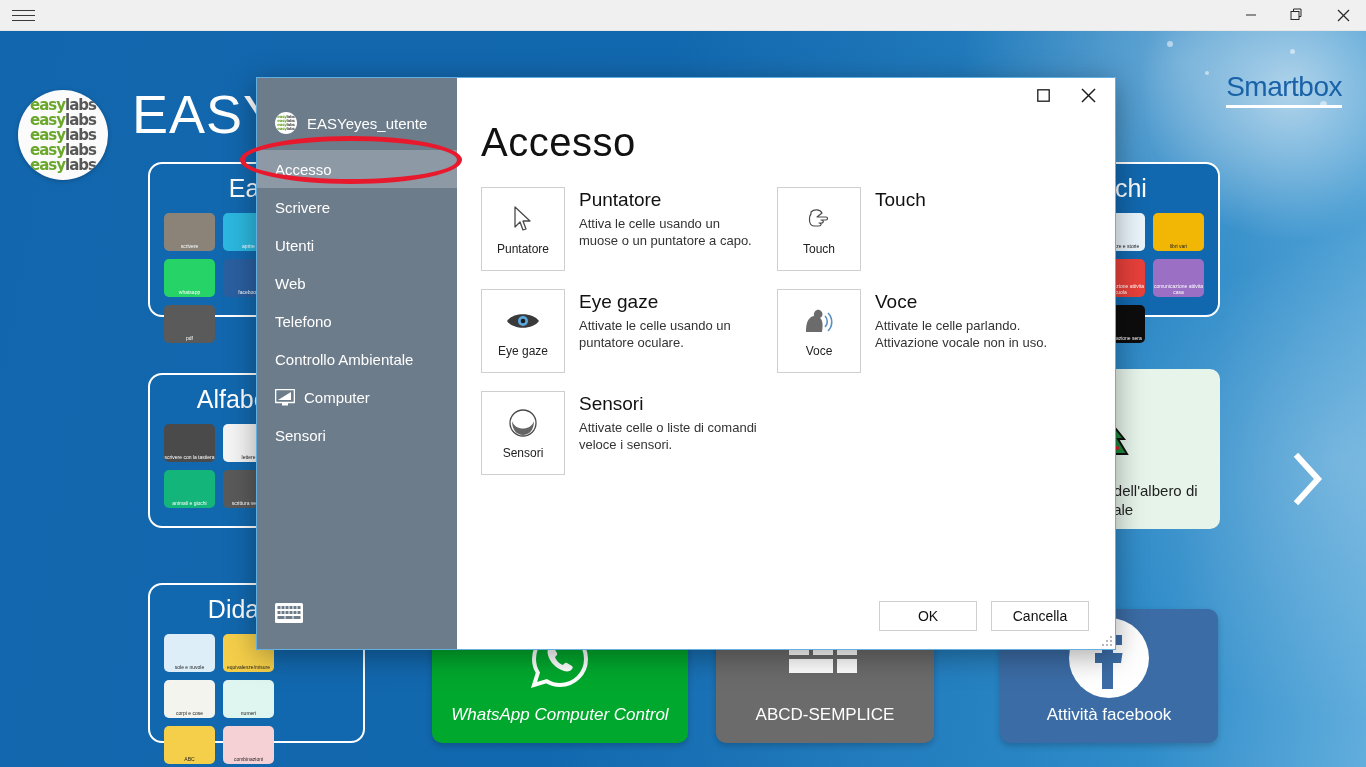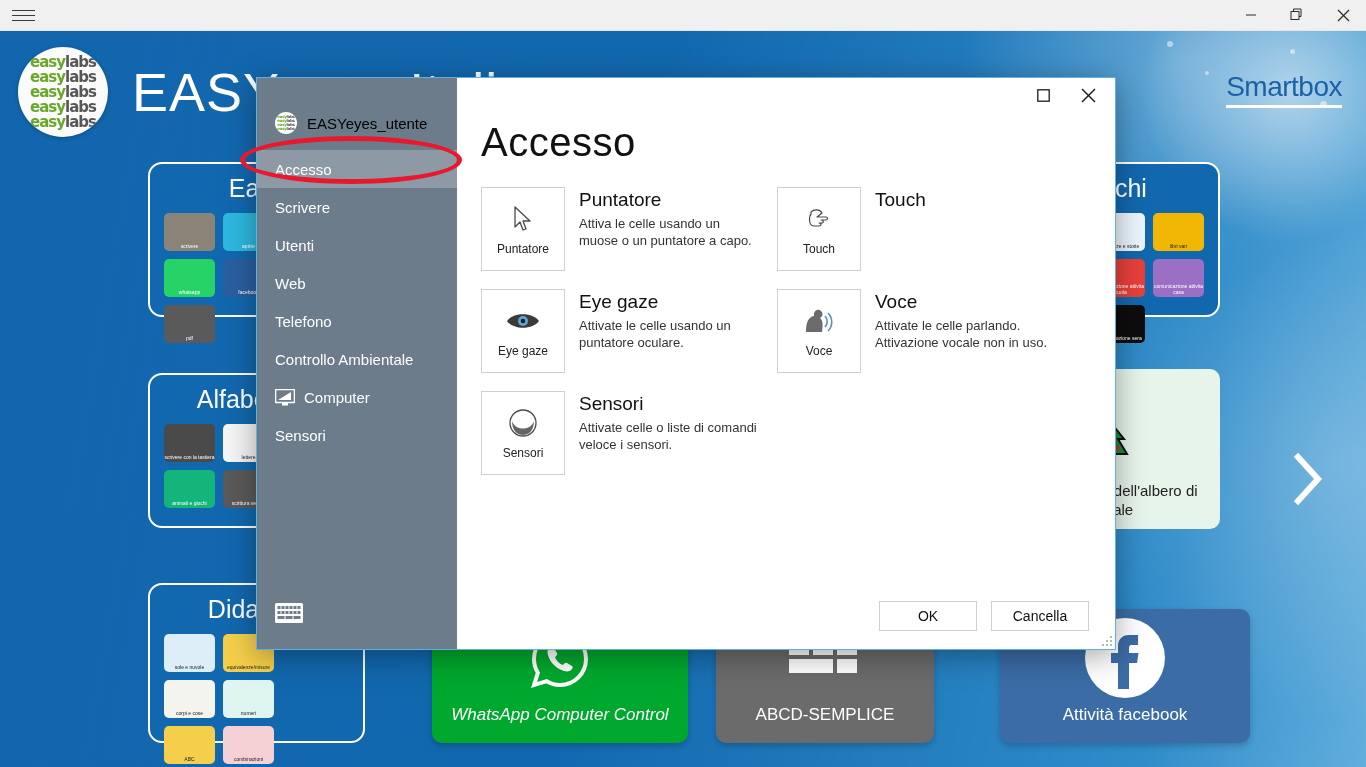--- a/index.html
+++ b/index.html
@@ -35,21 +35,21 @@
       linear-gradient(100deg, #1266ad 0%, #1268ae 45%, #2f8cc9 85%, #62aedd 100%);
     overflow: hidden;
   }
   
   .spark { position: absolute; border-radius: 50%; background: rgba(255,255,255,0.5); }
 
   .brandrow { position: absolute; left: 18px; top: 16px; display: flex; align-items: center; gap: 24px; }
   .logo-circle {
     width: 90px; height: 90px; border-radius: 50%; background: #fbfbfb;
     overflow: hidden; position: relative; box-shadow: 0 1px 4px rgba(0,0,0,.25);
-    display:flex; flex-direction: column; justify-content: center; align-items:center;
+    display:flex; flex-direction: column; justify-content: center; align-items:center;margin-top:43px;
   }
   .logo-line { font-size: 15px; font-weight: bold; letter-spacing: -1px;
     line-height: 15px; white-space: nowrap; font-family: "DejaVu Sans", sans-serif; }
   .logo-line .g { color: #6aa72b; }
   .logo-line .d { color: #575757; }
   .apptitle { color: #ffffff; font-size: 54px; font-weight: 300; letter-spacing: 1px;
     font-family: "Liberation Sans", sans-serif; }
   .smartbox {
     position: absolute; right: 24px; top: 40px; color: #1a62a8;
     font-size: 28px; font-weight: 400; letter-spacing: -0.5px;
@@ -84,21 +84,21 @@
   }
   .dlg-side {
     width: 200px; background: #6d7c8a; position: relative; flex: none;
     padding-top: 28px;
   }
   .side-user { display: flex; align-items: center; gap: 10px; padding: 0 0 0 18px;
     height: 34px; margin-bottom: 10px; }
   .side-user-avatar { width: 22px; height: 22px; border-radius: 50%; background: #fff;
     overflow:hidden; display:flex; flex-direction:column; justify-content:center; align-items:center; flex:none;}
   .side-user-avatar .logo-line { font-size: 4px; line-height: 4px; letter-spacing: -0.3px;}
-  .side-user-name { color: #000000; font-size: 15px; font-weight: 300; }
+  .side-user-name { color: #ffffff; font-size: 15px; font-weight: 300; }
   .side-item {
     height: 38px; display: flex; align-items: center; gap: 9px;
     padding-left: 18px; color: #ffffff; font-size: 15px; font-weight: 300;
   }
   .side-item.active { background: #8d99a5; }
   .side-kbd { position: absolute; left: 18px; bottom: 22px; }
 
   .dlg-main { flex: 1; position: relative; background: #fff; display: flex; flex-direction: column; }
   .dlg-caption { height: 34px; display: flex; justify-content: flex-end; align-items: center;
      padding-right: 4px; }
@@ -299,21 +299,21 @@
       <svg width="76" height="48" viewBox="0 0 76 48" style="position:absolute;top:8px;left:50%;transform:translateX(-50%);">
         <rect x="2" y="0" width="20" height="14" fill="#fff"></rect>
         <rect x="26" y="0" width="20" height="14" fill="#fff"></rect>
         <rect x="50" y="0" width="20" height="14" fill="#fff"></rect>
         <rect x="2" y="18" width="44" height="14" fill="#fff"></rect>
         <rect x="50" y="18" width="20" height="14" fill="#fff"></rect>
       </svg>
       <div style="position:relative;">ABCD-SEMPLICE</div>
     </div>
 
-    <div class="bigtile" style="left:1000px;top:578px;width:250px;height:134px;background:#3b6ca5;align-items:center;">
+    <div class="bigtile" style="left:1000px;top:578px;width:218px;height:134px;background:#3b6ca5;align-items:center;">
       <svg width="86" height="86" viewBox="0 0 86 86" style="position:absolute;top:6px;left:50%;transform:translateX(-50%);">
         <circle cx="43" cy="43" r="40" fill="#ffffff"></circle>
         <path d="M49 30h7v-10h-9c-7 0-11 4.5-11 11.5V38h-7v10h7v26h11V48h8l1.5-10H47v-4.5c0-2.3.8-3.5 2-3.5z" fill="#3b6ca5"></path>
       </svg>
       <div style="position:relative;">Attività facebook</div>
     </div>
   </div>
 
   <div class="dialog">
 

